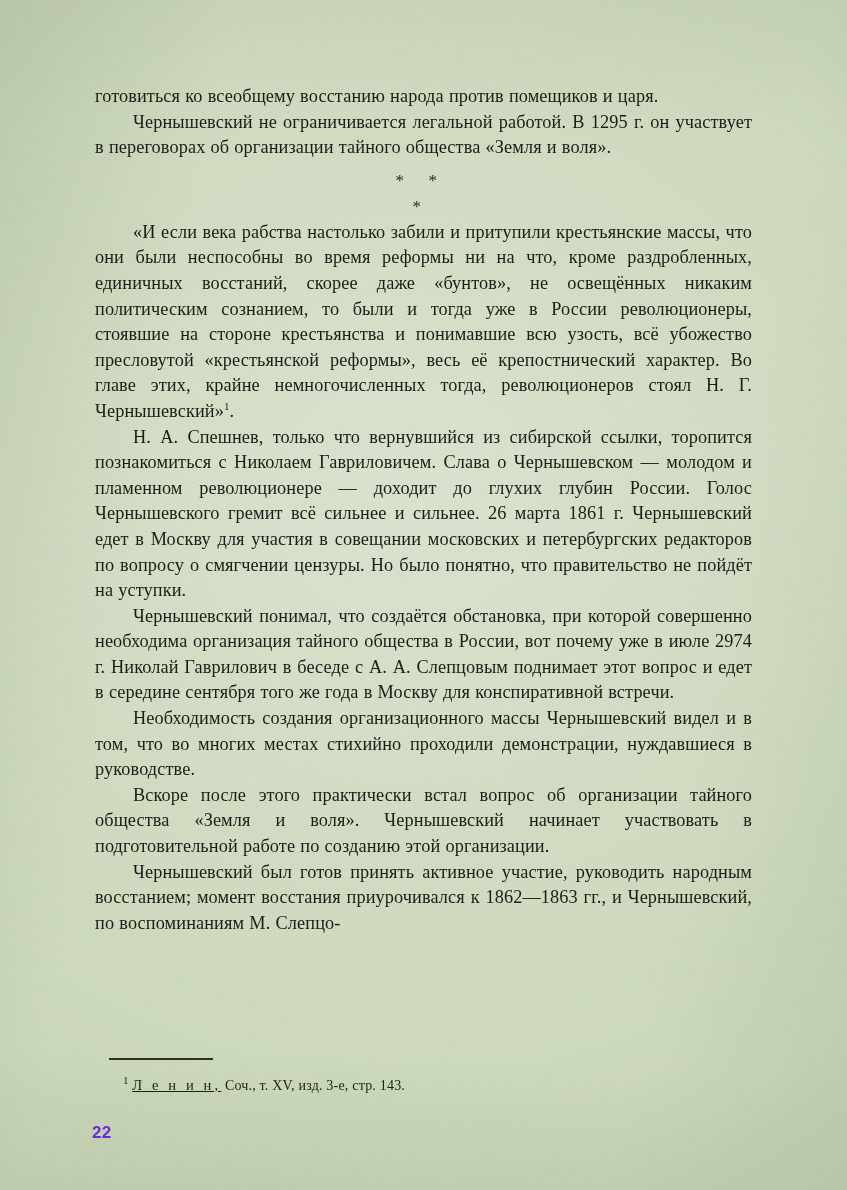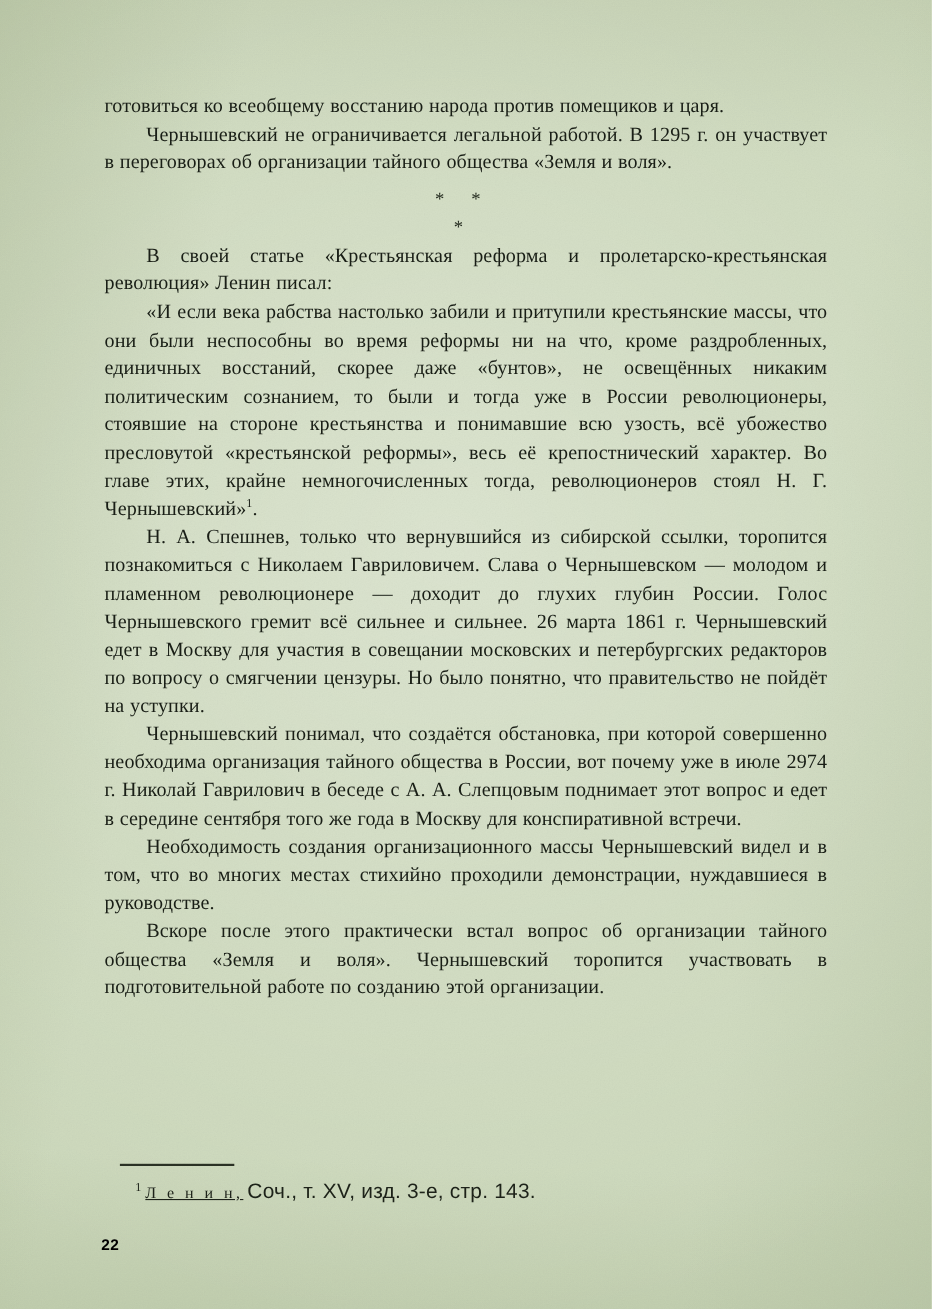--- a/index.html
+++ b/index.html
@@ -99,32 +99,32 @@
     font-size: 11px;
     vertical-align: super;
     letter-spacing: 0;
   }
   .fn-author {
     letter-spacing: 3.1px;
     font-style: normal;
     text-decoration: underline;
   }
   .fn-rest {
-    font-family: Liberation Sans, sans-serif;
-    font-size: 19px;
+    font-family: Liberation Serif, serif;
+    font-size: 14px;
     letter-spacing: 0.2px;
   }
   .folio {
     position: absolute;
     left: 92px;
     top: 1123px;
     font-family: "Liberation Sans", "DejaVu Sans", sans-serif;
-    font-size: 14px;
+    font-size: 17px;
     font-weight: bold;
-    color: #000000;
+    color: #6d28d9;
     letter-spacing: 0.4px;
   }
   sup.ref {
     font-size: 11px;
     vertical-align: super;
     line-height: 0;
   }
 </style>
 </head>
 <body>
@@ -151,33 +151,33 @@
     <p class="para">готовиться ко всеобщему восстанию народа против помещиков и царя.</p>
 
     <p class="para indent">Чернышевский не ограничивается легальной работой. В 1295 г. он участвует в переговорах об организации тайного общества «Земля и воля».</p>
 
     <div class="stars">
       <span class="star-a">*</span>
       <span class="star-b">*</span>
       <span class="star-c">*</span>
     </div>
 
-    <p class="para indent">В своей статье «Крестьянская реформа и пролетарско-крестьянская революция» Ленин писал:</p>
 
     <p class="para indent quote"><span>«И если века рабства настолько забили и притупили крестьянские массы, что они были неспособны во время реформы ни на что, кроме раздробленных, единичных восстаний, скорее даже «бунтов», не освещённых никаким политическим сознанием, то были и тогда уже в России революционеры, стоявшие на стороне крестьянства и понимавшие всю узость, всё убожество пресловутой «крестьянской реформы», весь её крепостнический характер. Во главе этих, крайне немногочисленных тогда, революционеров стоял Н. Г. Чернышевский»</span><sup class="ref">1</sup><span>.</span></p>
 
 
     <p class="para indent">Н. А. Спешнев, только что вернувшийся из сибирской ссылки, торопится познакомиться с Николаем Гавриловичем. Слава о Чернышевском — молодом и пламенном революционере — доходит до глухих глубин России. Голос Чернышевского гремит всё сильнее и сильнее. 26 марта 1861 г. Чернышевский едет в Москву для участия в совещании московских и петербургских редакторов по вопросу о смягчении цензуры. Но было понятно, что правительство не пойдёт на уступки.</p>
 
     <p class="para indent">Чернышевский понимал, что создаётся обстановка, при которой совершенно необходима организация тайного общества в России, вот почему уже в июле 2974 г. Николай Гаврилович в беседе с А. А. Слепцовым поднимает этот вопрос и едет в середине сентября того же года в Москву для конспиративной встречи.</p>
 
     <p class="para indent">Необходимость создания организационного массы Чернышевский видел и в том, что во многих местах стихийно проходили демонстрации, нуждавшиеся в руководстве.</p>
 
-    <p class="para indent">Вскоре после этого практически встал вопрос об организации тайного общества «Земля и воля». Чернышевский торопится участвовать в подготовительной работе по созданию этой организации.</p>
+    <p class="para indent">Вскоре после этого практически встал вопрос об организации тайного общества «Земля и воля». Чернышевский начинает участвовать в подготовительной работе по созданию этой организации.</p>
 
+    <p class="para indent">Чернышевский был готов принять активное участие, руководить народным восстанием; момент восстания приурочивался к 1862—1863 гг., и Чернышевский, по воспоминаниям М. Слепцо-</p>
 
   </div>
 
   <div class="footnote-wrap">
     <div class="fn-rule"></div>
     <p class="footnote"><span class="fn-marker">1</span>
       <span class="fn-author">Л е н и н,</span>
       <span class="fn-rest">Соч., т. XV, изд. 3-е, стр. 143.</span></p>
   </div>
 

